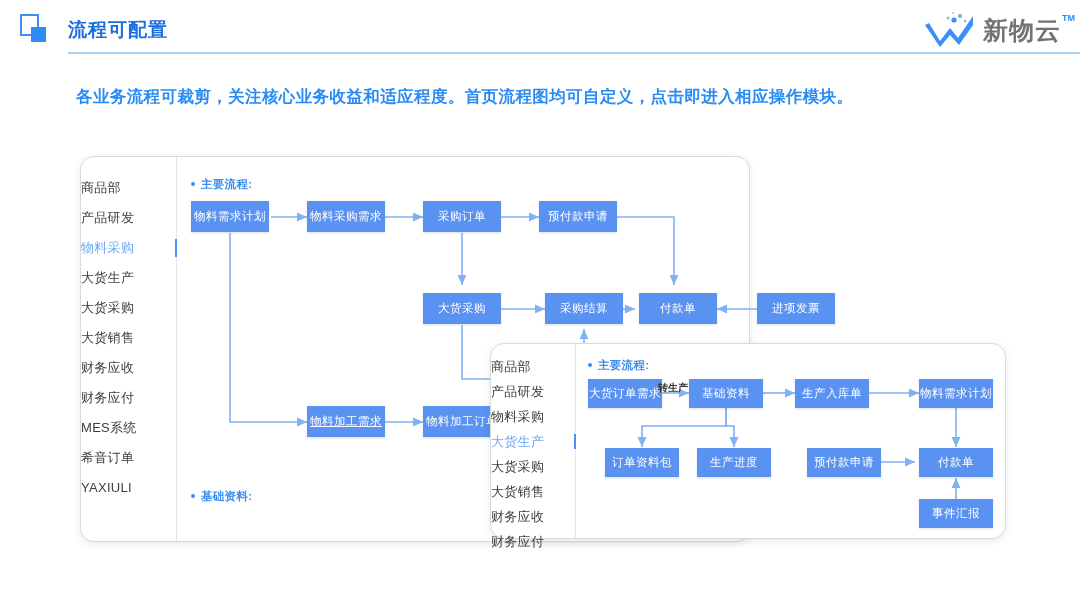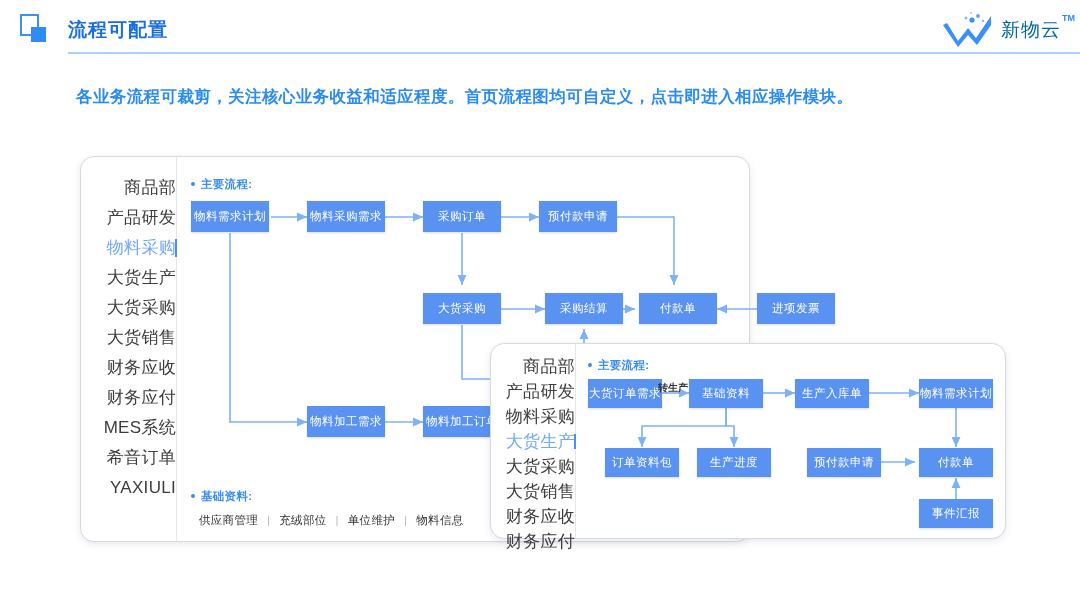--- a/index.html
+++ b/index.html
@@ -28,21 +28,21 @@
   }
   #title-rule {
     position:absolute; left:68px; top:52px; width:1012px; height:2px;
     background:#a9d2f7;
   }
 
   
   #brand { position:absolute; right:6px; top:10px; height:38px; display:flex; align-items:center; }
   #brand-mark { position:relative; width:60px; height:36px; }
   #brand-text {
-    font-size:19px; font-weight:normal; color:#0369a1; letter-spacing:1px;
+    font-size:25px; font-weight:bold; color:#737373; letter-spacing:1px;
     position:relative; top:1px;
   }
   #brand-tm {
     font-size:9px; color:#2b8cf5; position:relative; top:-11px; left:1px;
     font-weight:bold;
   }
 
   
   #subtitle {
     position:absolute; left:76px; top:86px; width:980px;
@@ -60,22 +60,22 @@
   #panel-2 { left:490px; top:343px; width:516px; height:196px; z-index:5; }
 
   .panel-sidebar {
     position:absolute; left:0; top:0; height:100%;
     border-right:1px solid #e4e6ea;
   }
   #panel-1 .panel-sidebar { width:96px; }
   #panel-2 .panel-sidebar { width:85px; }
 
   .side-item {
-    position:relative; text-align:right; color:#3d3d3d;
-    font-size:17px; white-space:nowrap; letter-spacing:0.3px;
+    position:relative; text-align:left; color:#3d3d3d;
+    font-size:13px; white-space:nowrap; letter-spacing:0.3px;
   }
   #panel-1 .side-item { height:30px; line-height:30px; }
   #panel-2 .side-item { height:25px; line-height:25px; }
   .side-item.active { color:#6fa8f7; }
   .side-item.active::after {
     content:""; position:absolute; right:-1px; top:20%;
     width:2.5px; height:60%; background:#4a90f5;
   }
   #panel-1 .side-list { padding-top:16px; }
   #panel-2 .side-list { padding-top:10px; }
@@ -208,28 +208,25 @@
     <div class="node" style="left:14px; top:44px;">物料需求计划</div>
     <div class="node" style="left:130px; top:44px;">物料采购需求</div>
     <div class="node" style="left:246px; top:44px;">采购订单</div>
     <div class="node" style="left:362px; top:44px;">预付款申请</div>
 
     <div class="node" style="left:246px; top:136px;">大货采购</div>
     <div class="node" style="left:368px; top:136px;">采购结算</div>
     <div class="node" style="left:462px; top:136px;">付款单</div>
     <div class="node" style="left:580px; top:136px;">进项发票</div>
 
-    <div class="node" style="left:130px; top:249px;">物料加工需求</div>
+    <div class="node" style="left:130px; top:249px;text-decoration:underline;">物料加工需求</div>
     <div class="node" style="left:246px; top:249px;">物料加工订单</div>
 
     <div class="section-label" style="left:14px; top:332px;">
       <span class="dot"></span><span>基础资料:</span>
-    </div>
-    <div class="base-row" style="left:22px; top:356px;">
-      <span>供应商管理</span><span class="sep">|</span><span>充绒部位</span><span class="sep">|</span><span>单位维护</span><span class="sep">|</span><span>物料信息</span>
     </div>
   </div>
 </div>
 
 <div id="panel-2" class="panel">
 
   <div class="panel-sidebar">
     <div class="side-list">
       <div class="side-item">商品部</div>
       <div class="side-item">产品研发</div>

